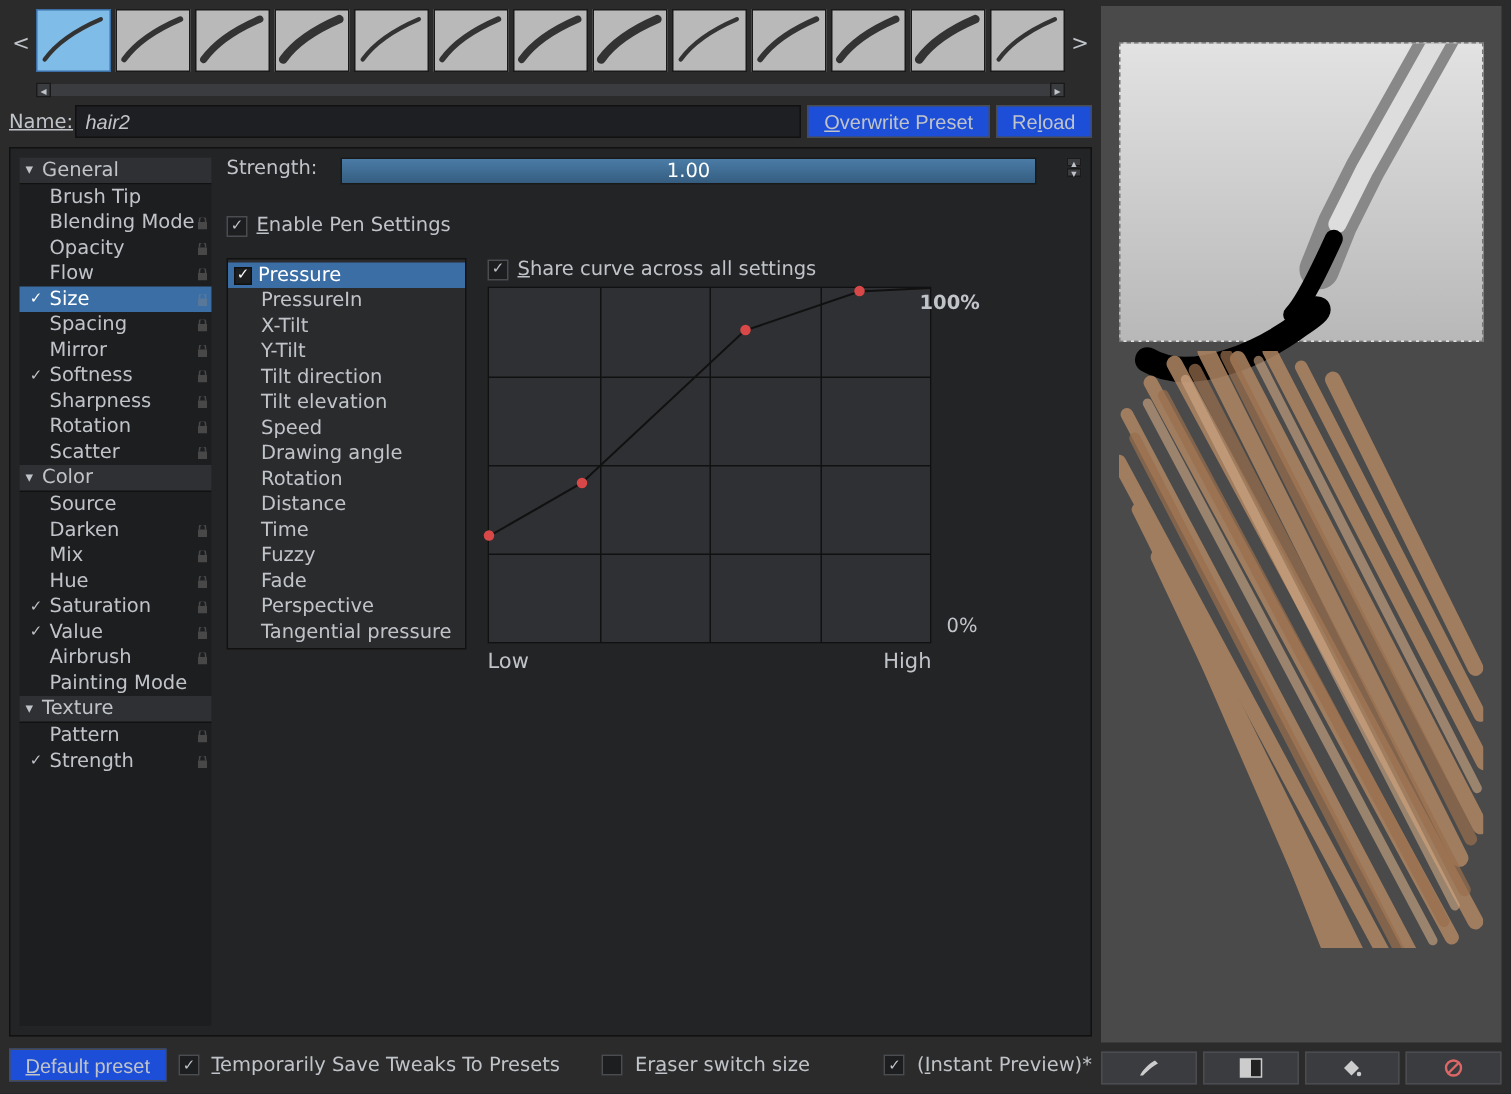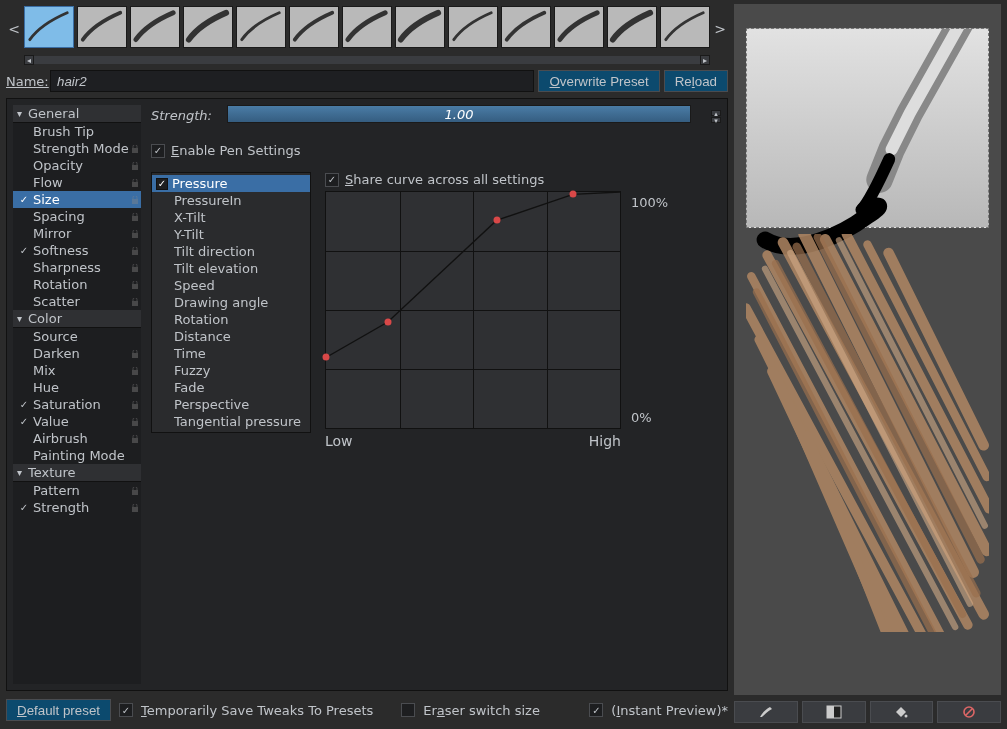--- a/index.html
+++ b/index.html
@@ -24,39 +24,39 @@
 .preset-thumb.selected { border: 1px solid #3a6ea5; background: #7fbce8; }
 .preset-scrollbar { display:flex; align-items:center; height:12px; margin:0 18px; }
 .preset-scrollbar .sb-btn { width:10px; height:10px; background:#3a3c40; border:1px solid #1a1a1a; font-size:8px; display:flex; align-items:center; justify-content:center; }
 .preset-scrollbar .sb-track { flex:1; height:8px; background:#2b2b2b; }
 .preset-scrollbar .sb-thumb { width:100%; height:8px; background:#3a3c40; }
 
 
 .name-row { display: flex; align-items: center; gap: 4px; margin-top: 4px; }
 .name-label { width: 40px; color: #c0c4c9; text-decoration: underline; }
 .name-input { flex: 1; background: #1e1f22; border: 1px solid #111; color: #c0c4c9; font-style: italic; padding: 2px 6px; height: 22px; }
-.btn { background: #0c4a6e; border: 1px solid #4a4c50; color: #c0c4c9; padding: 2px 10px; height: 22px; cursor: default; }
+.btn { background: #1d4ed8; border: 1px solid #4a4c50; color: #c0c4c9; padding: 2px 10px; height: 22px; cursor: default; }
 .btn u { text-decoration: underline; }
 
 
 .main-panel { flex: 1; background: #232426; border: 1px solid #111; margin-top: 6px; padding: 6px; display: flex; gap: 10px; position: relative; }
 .sidebar { width: 128px; background: #1d1e20; display: flex; flex-direction: column; font-size: 13px; }
 .sb-header { background: #2f3033; display: flex; align-items: center; padding: 1px 4px; border-bottom:1px solid #111; }
 .sb-header .tri { font-size: 10px; margin-right: 6px; }
 .sb-header .txt { flex:1; text-align:left; }
 .sb-item { display: flex; align-items: center; padding: 1px 4px; position: relative; }
 .sb-item .chk { width: 14px; font-size: 10px; text-align:center; }
 .sb-item .txt { flex:1; padding-left:2px;}
 .sb-item .lock { position:absolute; right:2px; width:8px; height:8px; opacity:.4; }
 .sb-item.selected { background: #3a6ea5; color: #fff; }
 .sb-item.nochk .chk { visibility:hidden; }
 
 
 .center { flex: 1; display: flex; flex-direction: column; gap: 6px; }
-.strength-row { display: flex; align-items: flex-end; gap: 20px; font-style: italic; }
+.strength-row { display: flex; align-items: flex-start; gap: 20px; }
 .strength-label { width: 56px; }
 .slider-track { flex: 1; height: 18px; background: linear-gradient(#4a7ca6, #355d80); border:1px solid #1a1a1a; position: relative; display:flex; align-items:center; justify-content:center; color:#fff; }
 .spinner { width:10px; display:flex; flex-direction:column; gap:1px; }
 .spinner div { width:10px; height:6px; background:#3a3c40; font-size:7px; text-align:center; line-height:6px; border:1px solid #1a1a1a;}
 
 .checkbox-row { display:flex; align-items:center; gap:6px; margin-left:0; }
 .cb { width:14px; height:14px; background:#1d1e20; border:1px solid #4a4c50; display:flex; align-items:center; justify-content:center; font-size:10px; }
 
 .settings-row { display:flex; gap:14px; align-items:flex-start; }
 .param-list { width:160px; background:#2a2b2d; border:1px solid #111; padding:2px 0; }
@@ -185,21 +185,21 @@
         <div class="sb-header">
           <span class="tri">▾</span>
           <span class="txt">General</span>
         </div>
         <div class="sb-item nochk">
           <span class="chk"></span>
           <span class="txt">Brush Tip</span>
         </div>
         <div class="sb-item nochk">
           <span class="chk"></span>
-          <span class="txt">Strength Mode</span>
+          <span class="txt">Blending Mode</span>
           <svg class="lock" viewBox="0 0 8 8">
             <rect x="1" y="3" width="6" height="5" fill="#888"></rect>
             <path d="M2 3 V1.5 A2 2 0 0 1 6 1.5 V3" stroke="#888" fill="none" stroke-width="1"></path>
           </svg>
         </div>
         <div class="sb-item nochk">
           <span class="chk"></span>
           <span class="txt">Opacity</span>
           <svg class="lock" viewBox="0 0 8 8">
             <rect x="1" y="3" width="6" height="5" fill="#888"></rect>
@@ -446,21 +446,21 @@
               <div class="curve-grid-h" style="top:50%"></div>
               <div class="curve-grid-h" style="top:75%"></div>
               <svg class="curve-svg" id="curve-svg" viewBox="0 0 296 238" preserveAspectRatio="none">
                   <path d="M 0.0 166.6 L 62.2 130.9 L 171.7 28.6 L 248.6 2.4 L 296.0 0.0 " stroke="#111" stroke-width="1.4" fill="none"></path>
                 </svg>
             <div class="curve-pt" style="left: 0%; top: 70%;"></div>
                 <div class="curve-pt" style="left: 21%; top: 55%;"></div>
                 <div class="curve-pt" style="left: 58%; top: 12%;"></div>
                 <div class="curve-pt" style="left: 84%; top: 1%;"></div>
               </div>
-            <div style="position:absolute; left:306px; top:4px;">100%</div>
+            <div style="position:absolute; left:288px; top:4px;font-weight:bold;">100%</div>
             <div style="position:absolute; left:306px; bottom:4px;">0%</div>
           </div>
           <div class="axis-row">
             <span>Low</span>
             <span>High</span>
           </div>
         </div>
       </div>
     </div>
   </div>

